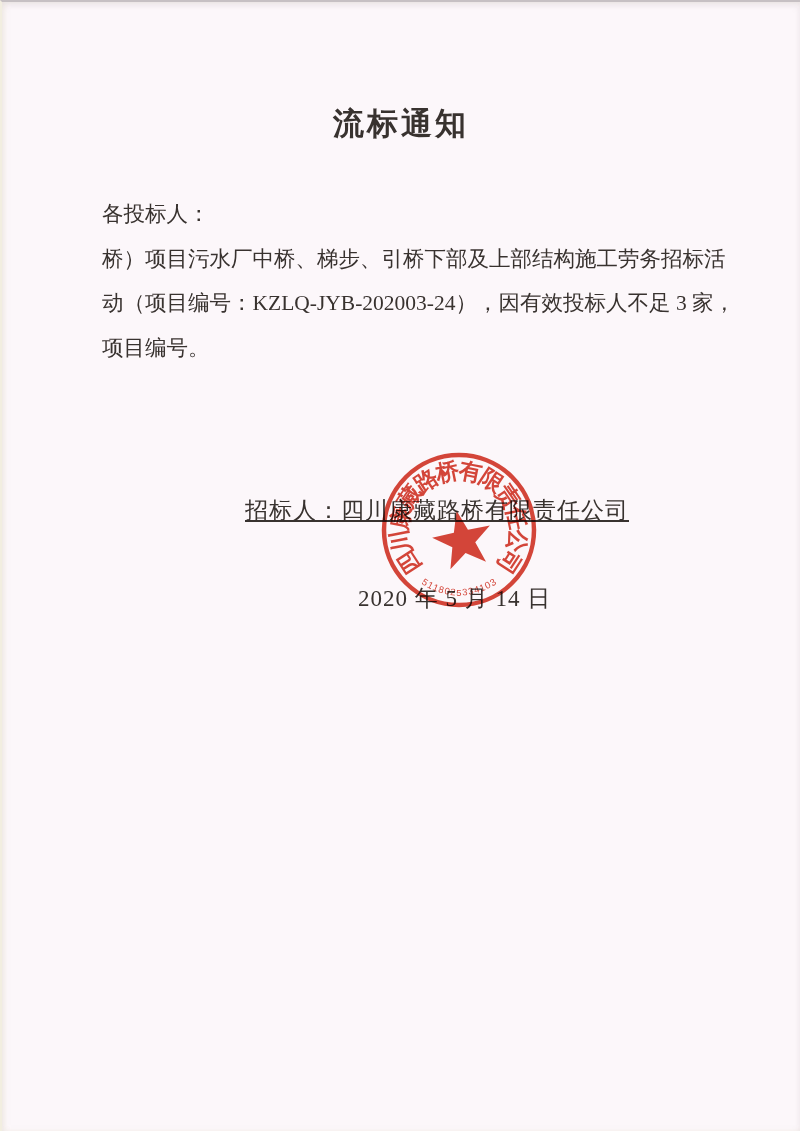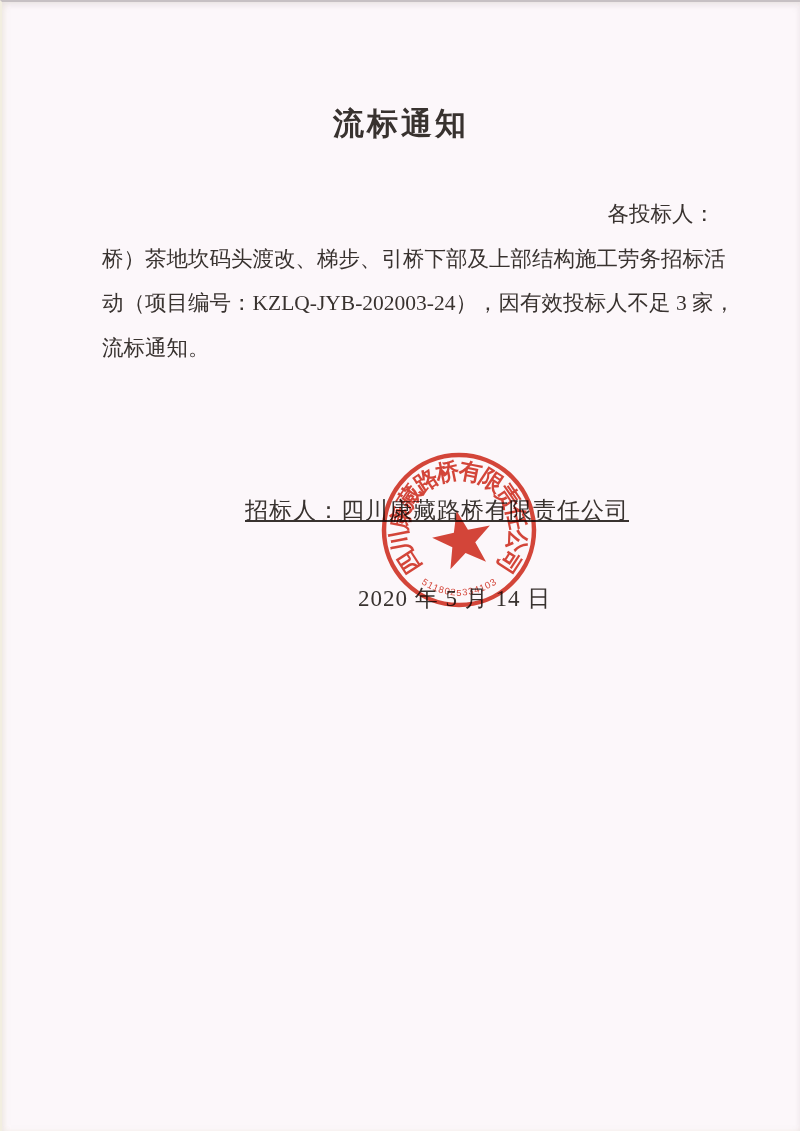--- a/index.html
+++ b/index.html
@@ -36,21 +36,21 @@
     font-weight: bold;
     letter-spacing: 3px;
   }
   .body-block {
     position: absolute;
     top: 190px; left: 100px;
     width: 613px;
     font-size: 21.5px;
     line-height: 44.5px;
   }
-  .salutation { text-align: right; }
+  .salutation { text-align: left; }
   .body-line {
     text-align: justify;
     text-align-last: justify;
     white-space: nowrap;
   }
   .body-line.indent { text-indent: 43px; }
   .body-line.last { text-align-last: left; white-space: normal; }
   .signature-line {
     position: absolute;
     top: 493px; left: 243px;
@@ -92,23 +92,23 @@
 </style>
 </head>
 <body>
 
 <div class="page">
 
   <div class="title">流标通知</div>
 
   <div class="body-block">
     <div class="salutation">各投标人：</div>
-    <div class="body-line">桥）茶地坎码头渡改、梯步、引桥下部及上部结构施工劳务招标活</div>
+    <div class="body-line">桥）项目污水厂中桥、梯步、引桥下部及上部结构施工劳务招标活</div>
     <div class="body-line">动（项目编号：KZLQ-JYB-202003-24），因有效投标人不足 3 家，</div>
-    <div class="body-line last">流标通知。</div>
+    <div class="body-line last">项目编号。</div>
   </div>
 
   <div class="signature-line">招标人：四川康藏路桥有限责任公司</div>
 
   <div class="date-line">2020 年 5 月 14 日</div>
 
   <div class="seal">
     <svg viewBox="0 0 160 160" xmlns="http://www.w3.org/2000/svg">
       <circle class="seal-ring" cx="80" cy="80" r="75"></circle>
       <path class="seal-star" d="M84,60 L91.2,81 L113.5,81.4 L95.7,94.8 L102.2,116.1 L84,103.3 L65.8,116.1 L72.3,94.8 L54.5,81.4 L76.8,81 Z" transform="rotate(-12 84 91)"></path>

